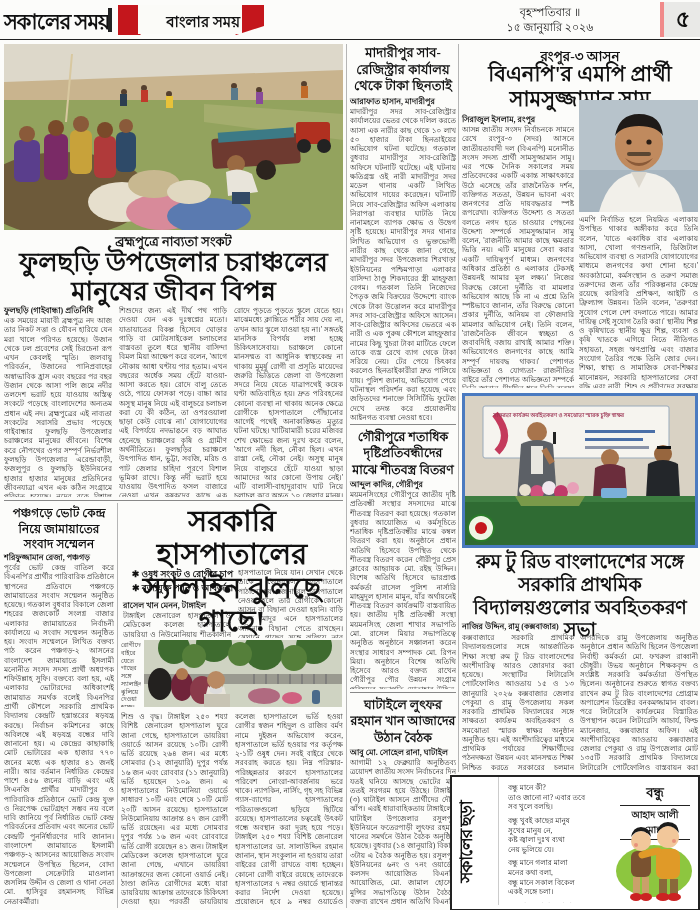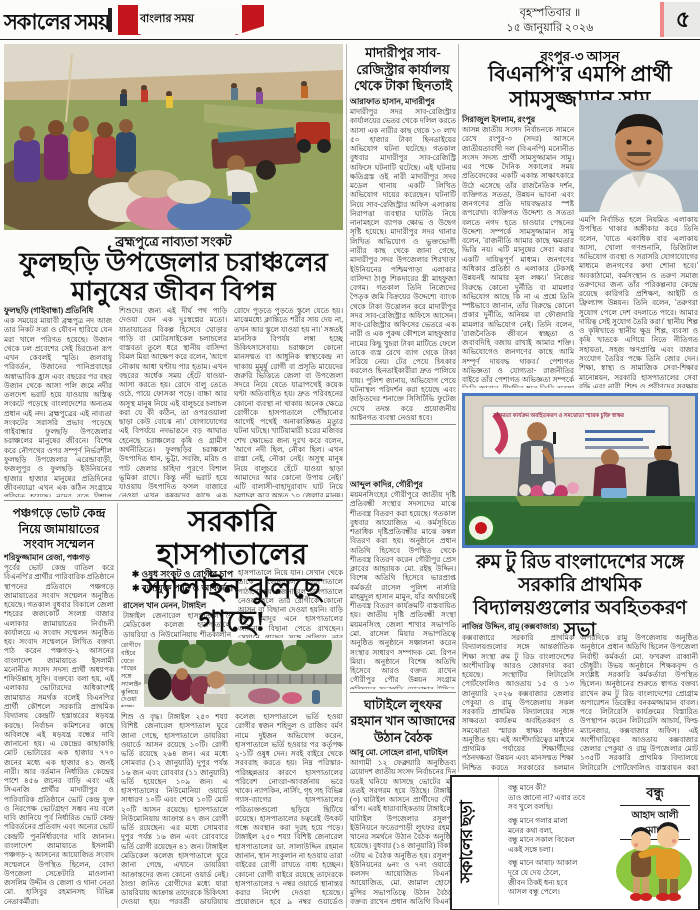--- a/index.html
+++ b/index.html
@@ -10,21 +10,21 @@
   .vrule{position:absolute;background:#b5b5b5;width:1px;}
   .kicker{font-weight:bold;text-align:center;}
   .headline{font-weight:bold;text-align:center;line-height:1.12;letter-spacing:0;}
   .byline{font-weight:bold;font-size:8px;line-height:1.2;}
   .body-txt{font-size:7.3px;line-height:1.27;text-align:justify;overflow:hidden;color:#1c1c1c;}
   .tiny-txt{font-size:6.2px;line-height:1.25;text-align:justify;overflow:hidden;color:#1c1c1c;}
   
   #hdr-logo{left:4px;top:6px;font-size:21px;font-weight:900;letter-spacing:-1px;font-family:"Liberation Serif",serif;}
   #hdr-logobar{left:108px;top:8px;width:4px;height:24px;background:#222;}
   #hdr-banner{left:118px;top:4px;width:146px;height:31px;}
-  #hdr-banner-text{left:140px;top:10px;width:100px;text-align:left;font-size:11px;font-weight:bold;}
+  #hdr-banner-text{left:140px;top:10px;width:100px;text-align:right;font-size:15px;font-weight:bold;}
   #hdr-date{left:470px;top:5px;width:160px;text-align:center;font-size:11px;line-height:1.35;}
   #hdr-pgbox{left:660px;top:2px;width:38px;height:35px;background:#e9e9e7;border-left:4px solid #f08a8a;text-align:center;font-size:23px;font-weight:900;line-height:35px;}
   
   .photo{position:absolute;overflow:hidden;background:#cfcabc;}
   .photo svg{display:block;}
   #r2r-photo{border:3px solid #4a7ac0;}
   .photo-banner-text{position:absolute;left:28px;top:16px;width:150px;font-size:5.5px;color:#9a3050;font-weight:bold;line-height:1.3;overflow:hidden;}
   
   #poem-box{left:450px;top:775px;width:246px;height:132px;border:2px solid #222;background:#fff;}
   #poem-vlabel{position:absolute;left:-46px;top:52px;width:120px;height:26px;transform:rotate(-90deg);font-size:17px;font-weight:900;text-align:center;letter-spacing:-1px;}
@@ -118,20 +118,21 @@
   <div class="abs byline" style="left:4px;top:306px;width:108px;">ফুলছড়ি (গাইবান্ধা) প্রতিনিধি</div>
   <div class="abs body-txt" style="left:4px;top:316px;width:108px;height:181px;">এক সময়ের মায়াবী ব্রহ্মপুত্র নদ আজ তার নিকট সত্তা ও যৌবন হারিয়ে যেন মরা খালে পরিণত হয়েছে। উজান থেকে ঢল প্রবেশের সেই চিরচেনা রূপ এখন কেবলই স্মৃতি। জলবায়ু পরিবর্তন, উজানের পানিপ্রবাহের অস্বাভাবিক হ্রাস এবং বছরের পর বছর উজান থেকে আসা পলি জমে নদীর তলদেশ ভরাট হয়ে যাওয়ায় অস্তিত্ব সংকটে পড়েছে বাংলাদেশের অন্যতম প্রধান এই নদ। ব্রহ্মপুত্রের এই নাব্যতা সংকটের সরাসরি প্রভাব পড়েছে গাইবান্ধার ফুলছড়ি উপজেলার চরাঞ্চলের মানুষের জীবনে। বিশেষ করে নৌপথের ওপর সম্পূর্ণ নির্ভরশীল ফুলছড়ি উপজেলার এরেন্ডাবাড়ী, ফজলুপুর ও ফুলছড়ি ইউনিয়নের হাজার হাজার মানুষের প্রতিদিনের জীবনযাত্রা এখন এক কঠিন সংগ্রামে পরিণত হয়েছে। নদের বুকে বিশাল বিশাল ডুবোচর ও বিস্তীর্ণ বালুচর জেগে ওঠায় স্বাভাবিক নৌযান চলাচল প্রায় বন্ধ। ফলে যাতায়াত, কৃষিকাজ, ব্যবসা, শিক্ষা ও চিকিৎসা ব্যবস্থা সবকিছুই এখন এক চরম মানবিক সংকটের মুখে দাঁড়িয়েছে। বর্ষাকালে ব্রহ্মপুত্রের বুক চিরে পানি শূন্য বালুচরগুলো মরুভূমির মতো ধু ধু প্রান্তরে পরিণত হয়েছে।</div>
   <div class="abs body-txt" style="left:119px;top:306px;width:108px;height:191px;">শিশুদের জন্য এই দীর্ঘ পথ পাড়ি দেওয়া যেন এক দুঃস্বপ্নের মতো। যাতায়াতের বিকল্প হিসেবে ঘোড়ার গাড়ি বা মোটরসাইকেল চলাচলের বাস্তবতা তুলে ধরে স্থানীয় বাসিন্দা বিমল মিয়া আক্ষেপ করে বলেন, 'আগে নৌকায় আধা ঘণ্টায় পার হতাম। এখন বছরের অর্ধেক সময় হেঁটে যাওয়া-আসা করতে হয়। রোদে বালু তেতে ওঠে, পায়ে ফোসকা পড়ে। বাচ্চা আর অসুস্থ মানুষ নিয়ে এই বালুচরে চলাচল করা যে কী কঠিন, তা ওপরওয়ালা ছাড়া কেউ বোঝে না।' যোগাযোগের এই বিপর্যয়ে নদভাঙনে বড় আঘাত হেনেছে চরাঞ্চলের কৃষি ও গ্রামীণ অর্থনীতিতে। ফুলছড়ির চরাঞ্চলে উৎপাদিত ধান, ভুট্টা, সবজি, মরিচ ও পাট জেলার চাহিদা পূরণে বিশাল ভূমিকা রাখে। কিন্তু নদী ভরাট হয়ে যাওয়ায় উৎপাদিত ফসল বাজারে নেওয়া এখন কৃষকদের কাছে এক মহাযজ্ঞ। চর খাটিয়ামারীর কৃষক জাহাঙ্গীর আলম তার অভিজ্ঞতা বর্ণনা করে জানান, 'ফসল কষ্ট করে ফলাই ঠিকই, কিন্তু বাজারে নিতে গেলে দ্বিগুণ-তিনগুণ পরিবহন খরচ দিতে হয়।'</div>
   <div class="abs body-txt" style="left:234px;top:306px;width:109px;height:191px;">রোদে পুড়তে পুড়তে স্কুলে যেতে হয়। মাঝেমধ্যে ক্লান্তিতে শরীর সায় দেয় না, তখন আর স্কুলে যাওয়া হয় না।' সঙ্গতই মানসিক বিপর্যয় লম্বা হচ্ছে চিকিৎসাসেবায়। চরাঞ্চলে কোনো মানসম্মত বা আধুনিক স্বাস্থ্যকেন্দ্র না থাকায় মুমূর্ষু রোগী বা প্রসূতি মায়েদের জরুরি ভিত্তিতে জেলা বা উপজেলা সদরে নিয়ে যেতে যাত্রাপথেই কয়েক ঘণ্টা অতিবাহিত হয়। দ্রুত পরিবহনের কোনো ব্যবস্থা না থাকায় অনেক ক্ষেত্রে রোগীকে হাসপাতালে পৌঁছানোর আগেই পথেই অনাকাঙ্ক্ষিত মৃত্যুর ঘটনা ঘটছে। খাটিয়ামারী চরের মজিবর শেখ ক্ষোভের জন্য দুঃখ করে বলেন, 'আগে নদী ছিল, নৌকা ছিল। এখন রাস্তা নেই, নৌকা নেই। অসুস্থ মানুষ নিয়ে বালুচরে হেঁটে যাওয়া ছাড়া আমাদের আর কোনো উপায় নেই।' এটি বালাসী-বাহাদুরাবাদ ঘাট নিয়ে চলাচল করে অন্তত ১০ জেলার মানুষ। এ নৌপথে চলাচলকারী নৌকাগুলো পথে বারবার ডুবোচরে আটকে যাচ্ছে। অন্যদিকে চরাঞ্চলে নদীর স্বাভাবিক প্রবাহ না থাকায় আশপাশের এলাকায় কৃষিজাত পণ্য পরিবহনে ব্যাপক ভোগান্তি হচ্ছে।</div>
 
   <div class="abs headline" style="left:350px;top:45px;width:106px;font-size:13px;line-height:1.28;">মাদারীপুর সাব-রেজিস্ট্রার কার্যালয় থেকে টাকা ছিনতাই</div>
   <div class="abs byline" style="left:350px;top:97px;width:106px;">আরাফাত হাসান, মাদারীপুর</div>
   <div class="abs body-txt" style="left:350px;top:107px;width:106px;height:313px;">মাদারীপুর সদর সাব-রেজিস্ট্রার কার্যালয়ের ভেতর থেকে দলিল করতে আসা এক নারীর কাছ থেকে ১০ লাখ ৫০ হাজার টাকা ছিনতাইয়ের অভিযোগ ঘটনা ঘটেছে। গতকাল বুধবার মাদারীপুর সাব-রেজিস্ট্রি অফিসে ঘটনাটি ঘটেছে। এই ঘটনায় ক্ষতিগ্রস্ত ওই নারী মাদারীপুর সদর মডেল থানায় একটি লিখিত অভিযোগ দায়ের করেছেন। ঘটনাটি নিয়ে সাব-রেজিস্ট্রার অফিস এলাকায় নিরাপত্তা ব্যবস্থার ঘাটতি নিয়ে নানামহলে ব্যাপক ক্ষোভ ও উদ্বেগ সৃষ্টি হয়েছে। মাদারীপুর সদর থানার লিখিত অভিযোগ ও ভুক্তভোগী নারীর কাছ থেকে জানা গেছে, মাদারীপুর সদর উপজেলার শিরখাড়া ইউনিয়নের পশ্চিমপাড়া এলাকার বাসিন্দা ঠাণ্ডু শিকদারের স্ত্রী মাহফুজা বেগম। গতকাল তিনি নিজেদের পৈতৃক জমি বিক্রয়ের উদ্দেশ্যে ব্যাংক থেকে টাকা উত্তোলন করে মাদারীপুর সদর সাব-রেজিস্ট্রার অফিসে আসেন। সাব-রেজিস্ট্রার অফিসের ভেতরে এক নারী ও এক পুরুষ কৌশলে মাহফুজার নামের কিছু খুচরা টাকা মাটিতে ফেলে তাকে ব্যস্ত রেখে ব্যাগ থেকে টাকা সরিয়ে নেয়। টের পেয়ে চিৎকার করলেও ছিনতাইকারীরা দ্রুত পালিয়ে যায়। পুলিশ জানায়, অভিযোগ পেয়ে ঘটনাস্থল পরিদর্শন করা হয়েছে এবং জড়িতদের শনাক্তে সিসিটিভি ফুটেজ দেখে তদন্ত করে প্রয়োজনীয় আইনগত ব্যবস্থা নেওয়া হবে।</div>
 
   <div class="hrule" style="left:350px;top:424px;width:106px;background:#888;"></div>
+  <div class="abs headline" style="left:350px;top:429px;width:106px;font-size:12.5px;line-height:1.3;">গৌরীপুরে শতাধিক দৃষ্টিপ্রতিবন্ধীদের মাঝে শীতবস্ত্র বিতরণ</div>
   <div class="abs byline" style="left:350px;top:480px;width:106px;">আব্দুল কাদির, গৌরীপুর</div>
   <div class="abs body-txt" style="left:350px;top:490px;width:106px;height:199px;">ময়মনসিংহের গৌরীপুরে জাতীয় দৃষ্টি প্রতিবন্ধী সংস্থার সদস্যদের মাঝে শীতবস্ত্র বিতরণ করা হয়েছে। গতকাল বুধবার আয়োজিত এ কর্মসূচিতে শতাধিক দৃষ্টিপ্রতিবন্ধীর মাঝে কম্বল বিতরণ করা হয়। অনুষ্ঠানে প্রধান অতিথি হিসেবে উপস্থিত থেকে শীতবস্ত্র বিতরণ করেন গৌরীপুর প্রেস ক্লাবের আহ্বায়ক মো. রইছ উদ্দিন। বিশেষ অতিথি হিসেবে ভারপ্রাপ্ত কর্মকর্তা রাসেল পুলিশ নার্সারি মাহমুদুল হাসান মামুন, যাঁর অর্থায়নেই শীতবস্ত্র বিতরণ কার্যক্রমটি বাস্তবায়িত হয়। জাতীয় দৃষ্টি প্রতিবন্ধী সংস্থা ময়মনসিংহ জেলা শাখার সভাপতি মো. রাসেল মিয়ার সভাপতিত্বে অনুষ্ঠিত অনুষ্ঠানে সঞ্চালনা করেন সংস্থার সাধারণ সম্পাদক মো. রিপন মিয়া। অনুষ্ঠানে বিশেষ অতিথি হিসেবে আরও বক্তব্য রাখেন গৌরীপুর পৌর উন্নয়ন সংগ্রাম পরিষদের সভাপতি মোতাহার উদ্দিন, গৌরীপুর সেক্রেটারি নিরাপদ বিভাগের ইন্টার্নি মো. মোর্শেদ আলম, রাজগৌরীপুর মানবিক ফাউন্ডেশনের সাধারণ সম্পাদক মো. এহতেশামুল হক, মো. মোস্তফা, নুরুজ্জামানসহ অন্যান্যরা। বক্তারা বলেন, শীত মৌসুমে দৃষ্টিপ্রতিবন্ধী ও অসহায় মানুষের পাশে দাঁড়ানো একটি মানবিক লড়াই। এ ধরনের উদ্যোগ সমাজে সহমর্মিতা ও মানসিক মূল্যবোধকে আরও শক্তিশালী করে।</div>
 
   <div class="hrule" style="left:350px;top:692px;width:106px;background:#888;"></div>
   <div class="abs headline" style="left:350px;top:697px;width:106px;font-size:12.5px;line-height:1.3;">ঘাটাইলে লুৎফর রহমান খান আজাদের উঠান বৈঠক</div>
   <div class="abs byline" style="left:350px;top:748px;width:106px;">আবু মো. সোহেল রানা, ঘাটাইল</div>
   <div class="abs body-txt" style="left:350px;top:758px;width:106px;height:148px;">আগামী ১২ ফেব্রুয়ারি অনুষ্ঠিতব্য ত্রয়োদশ জাতীয় সংসদ নির্বাচনের দিন যতই ঘনিয়ে আসছে ভোটের মাঠ ততই সরগরম হয়ে উঠছে। টাঙ্গাইল (৩) ঘাটাইল আসনে প্রার্থীদের দৌড় ঝাঁপ। এরই ধারাবাহিকতায় টাঙ্গাইলের ঘাটাইল উপজেলার রসুলপুর ইউনিয়নে ফতেরপাড়ী লুৎফর রহমান খানের সমর্থনে উঠান বৈঠক অনুষ্ঠিত হয়েছে। বুধবার (১৪ জানুয়ারি) বিকাল ৩টায় এ বৈঠক অনুষ্ঠিত হয়। রসুলপুর ইউনিয়নের ৬নং ও ৭নং ওয়ার্ডের কলসদ আয়োজিত বিএনপি আয়োজিত, মো. জামাল হোসেন মুন্সির সভাপতিত্বে উঠান বৈঠকে বক্তব্য রাখেন প্রধান অতিথি বিএনপি চেয়ারপারসনের উপদেষ্টা সাবেক সংসদ সদস্য, মুক্তিযোদ্ধা বিষয়ক প্রধান হযরত খান আজাদ। অনুষ্ঠানে উপস্থিত ছিলেন টাঙ্গাইল জেলা বিএনপির সাবেক সহ-সভাপতি মজনুর হক মন্টু, উপজেলা বিএনপির সাবেক ভারপ্রাপ্ত সভাপতি মোফাজ্জল হক নেটু, গৌর বিএনপির সাবেক সাধারণ সম্পাদক মেহেদুল হোসেন কল, উপজেলা মহিলা দলের সাবেক সভানেত্রী মেহেরুন নাহার চৌধুরী নাৰী, ইউনিয়ন বিএনপির সাবেক সভাপতি আ. কজবার, রসুলপুর ইউনিয়ন যুবদলের সাবেক সভাপতি মো. আল আমিন মণ্টির, ৫নং ওয়ার্ড বিএনপির সাবেক সভাপতি মো. হায়েজ আলী প্রমুখ।</div>
 
   <div class="abs kicker" style="left:462px;top:46px;width:236px;font-size:13.5px;">রংপুর-৩ আসন</div>
   <div class="abs headline" style="left:462px;top:62px;width:236px;font-size:21px;line-height:1.18;">বিএনপি'র এমপি প্রার্থী সামসুজ্জামান সামু</div>
@@ -250,20 +251,24 @@
   <div class="abs body-txt" style="left:121px;top:712px;width:107px;height:195px;">শিশু ও বৃদ্ধ। টাঙ্গাইল ২৫০ শয্যা বিশিষ্ট জেনারেল হাসপাতাল ঘুরে জানা গেছে, হাসপাতালে ডায়রিয়া ওয়ার্ডে আসন রয়েছে ১০টি। রোগী ভর্তি রয়েছে ২৬৪ জন। এর মধ্যে সোমবার (১২ জানুয়ারি) দুপুর পর্যন্ত ১৬ জন এবং রোববার (১১ জানুয়ারি) ভর্তি হয়েছেন ১০৯ জন। এ হাসপাতালের নিউমোনিয়া ওয়ার্ডে সাধারণ ১০টি এবং শেষে ১০টি মোট ২০টি আসন রয়েছে। হাসপাতালে নিউমোনিয়ায় আক্রান্ত ৪৭ জন রোগী ভর্তি রয়েছেন। এর মধ্যে সোমবার দুপুর পর্যন্ত ১৬ জন এবং রোববারে ভর্তি রোগী রয়েছেন ৪১ জন। টাঙ্গাইল মেডিকেল কলেজ হাসপাতালে ঘুরে জানা গেছে, এখানে ডায়রিয়া আক্রান্তদের জন্য কোনো ওয়ার্ড নেই। ঠাণ্ডা জনিত রোগীদের মধ্যে যারা ডায়রিয়ায় আক্রান্ত তাদেরকে চিকিৎসা দেওয়া হয়। পরবর্তী ডায়রিয়ায় আক্রান্ত রোগীদের তারা পাশের জেনারেল হাসপাতালে পাঠিয়ে দেন। এ হাসপাতালের নিউমোনিয়া ওয়ার্ডে ৪৫টি আসনের বিপরীতে আক্রান্ত হয়ে ৬৬ জন রোগী ভর্তি হয়েছেন। এর মধ্যে সোমবার দুপুর পর্যন্ত ৩৪ জন এবং রোববারে ভর্তি রোগী রয়েছেন ৪২ জন। সরেজমিনে দেখা যায়, শীতজনিত রোগীর চাপে হাসপাতালের চিকিৎসক-নার্সরা হিমশিম খাচ্ছে।</div>
   <div class="abs body-txt" style="left:235px;top:712px;width:108px;height:195px;">কলেজ হাসপাতালে ভর্তি হওয়া রোগীর স্বজন শহিদুল ও রাজিব বর্মণ নামে দুইজন অভিযোগ করেন, হাসপাতালে ভর্তি হওয়ার পর কর্তৃপক্ষ ২-১টি ওষুধ দেন। সবই বাইরে থেকে সরবরাহ করতে হয়। নিম্ন পরিস্কার-পরিচ্ছন্নতার কারণে হাসপাতালের পরিবেশ নোংরা-আবর্জনায় ভরে থাকে। ন্যাপকিন, নার্সিং, গৃহ সহ বিভিন্ন গ্যাস-ব্যাগের হাসপাতালের পরিত্যক্তগুলো ছড়িয়ে ছিটিয়ে রয়েছে। হাসপাতালের চত্বরেই উৎকট গন্ধে অবস্থান করা দূরহ হয়ে পড়ে। টাঙ্গাইল ২৫০ শয্যা বিশিষ্ট জেনারেল হাসপাতালের ডা. সালাউদ্দিন রহমান জানান, স্থান সংকুলান না হওয়ায় তারা বাইরের রোগী রাখতে বাধ্য হচ্ছেন। কোনো রোগী বাইরে রয়েছে তাদেরকে হাসপাতালের ৭ নম্বর ওয়ার্ডে স্থানান্তর করার নির্দেশ দেওয়া হয়েছে। প্রয়োজনে হবে ৯ নম্বর ওয়ার্ডেও নেওয়া যাবে। ওষুধের ঘাটতি পূরণের জন্য কিছু আনা হয়েছে এবং আরও ওষুধের চাহিদা পাঠানো হয়েছে। এলাকা আর ওষুধের ঘাটতি থাকবেনা। তিনি জানান, হাসপাতালে ১৭৬ টি পদের বিপরীতে চিকিৎসক রয়েছে ৪৬জন। ওই স্বল্পসংখ্যক চিকিৎসক নিয়ে বাড়তি রোগীর চাপ সামলানো কঠিন। ভর্তিকৃত রোগীদের সেবা দিয়ে চিকিৎসক-নার্সরা নিরন্তর পরিশ্রম করে যাচ্ছেন।</div>
 
   <div class="abs" id="poem-box">
     <div id="poem-vlabel">সকালের ছড়া</div>
     <div class="abs" style="left:46px;top:0;width:1px;height:128px;background:#ccc;"></div>
     <div class="abs" style="left:56px;top:6px;width:104px;height:120px;overflow:hidden;">
       <div class="poem-text">বন্ধু মানে কী?
 তাও জানো না? এবার তবে
 সব খুলে বলছি।</div>
+      <div class="poem-text" style="margin-top:4px;">বন্ধু খুবই কাছের মানুষ
+সুখের মানুষ নে,
+কষ্ট জ্বালা দুঃখ ব্যথা
+নেয় ভুলিয়ে যে।</div>
       <div class="poem-text" style="margin-top:4px;">বন্ধু মানে গলার মালা
 মনের কথা বলা,
 বন্ধু মানে সকাল বিকেল
 একই সঙ্গে চলা।</div>
       <div class="poem-text" style="margin-top:4px;">বন্ধু মানে আষাঢ় আকাল
 দূরে যে দেয় ঠেলে,
 জীবন ঠিকই ধন্য হবে
 আসল বন্ধু পেলে।</div>
     </div>
     <div class="abs" style="left:168px;top:6px;width:70px;">

